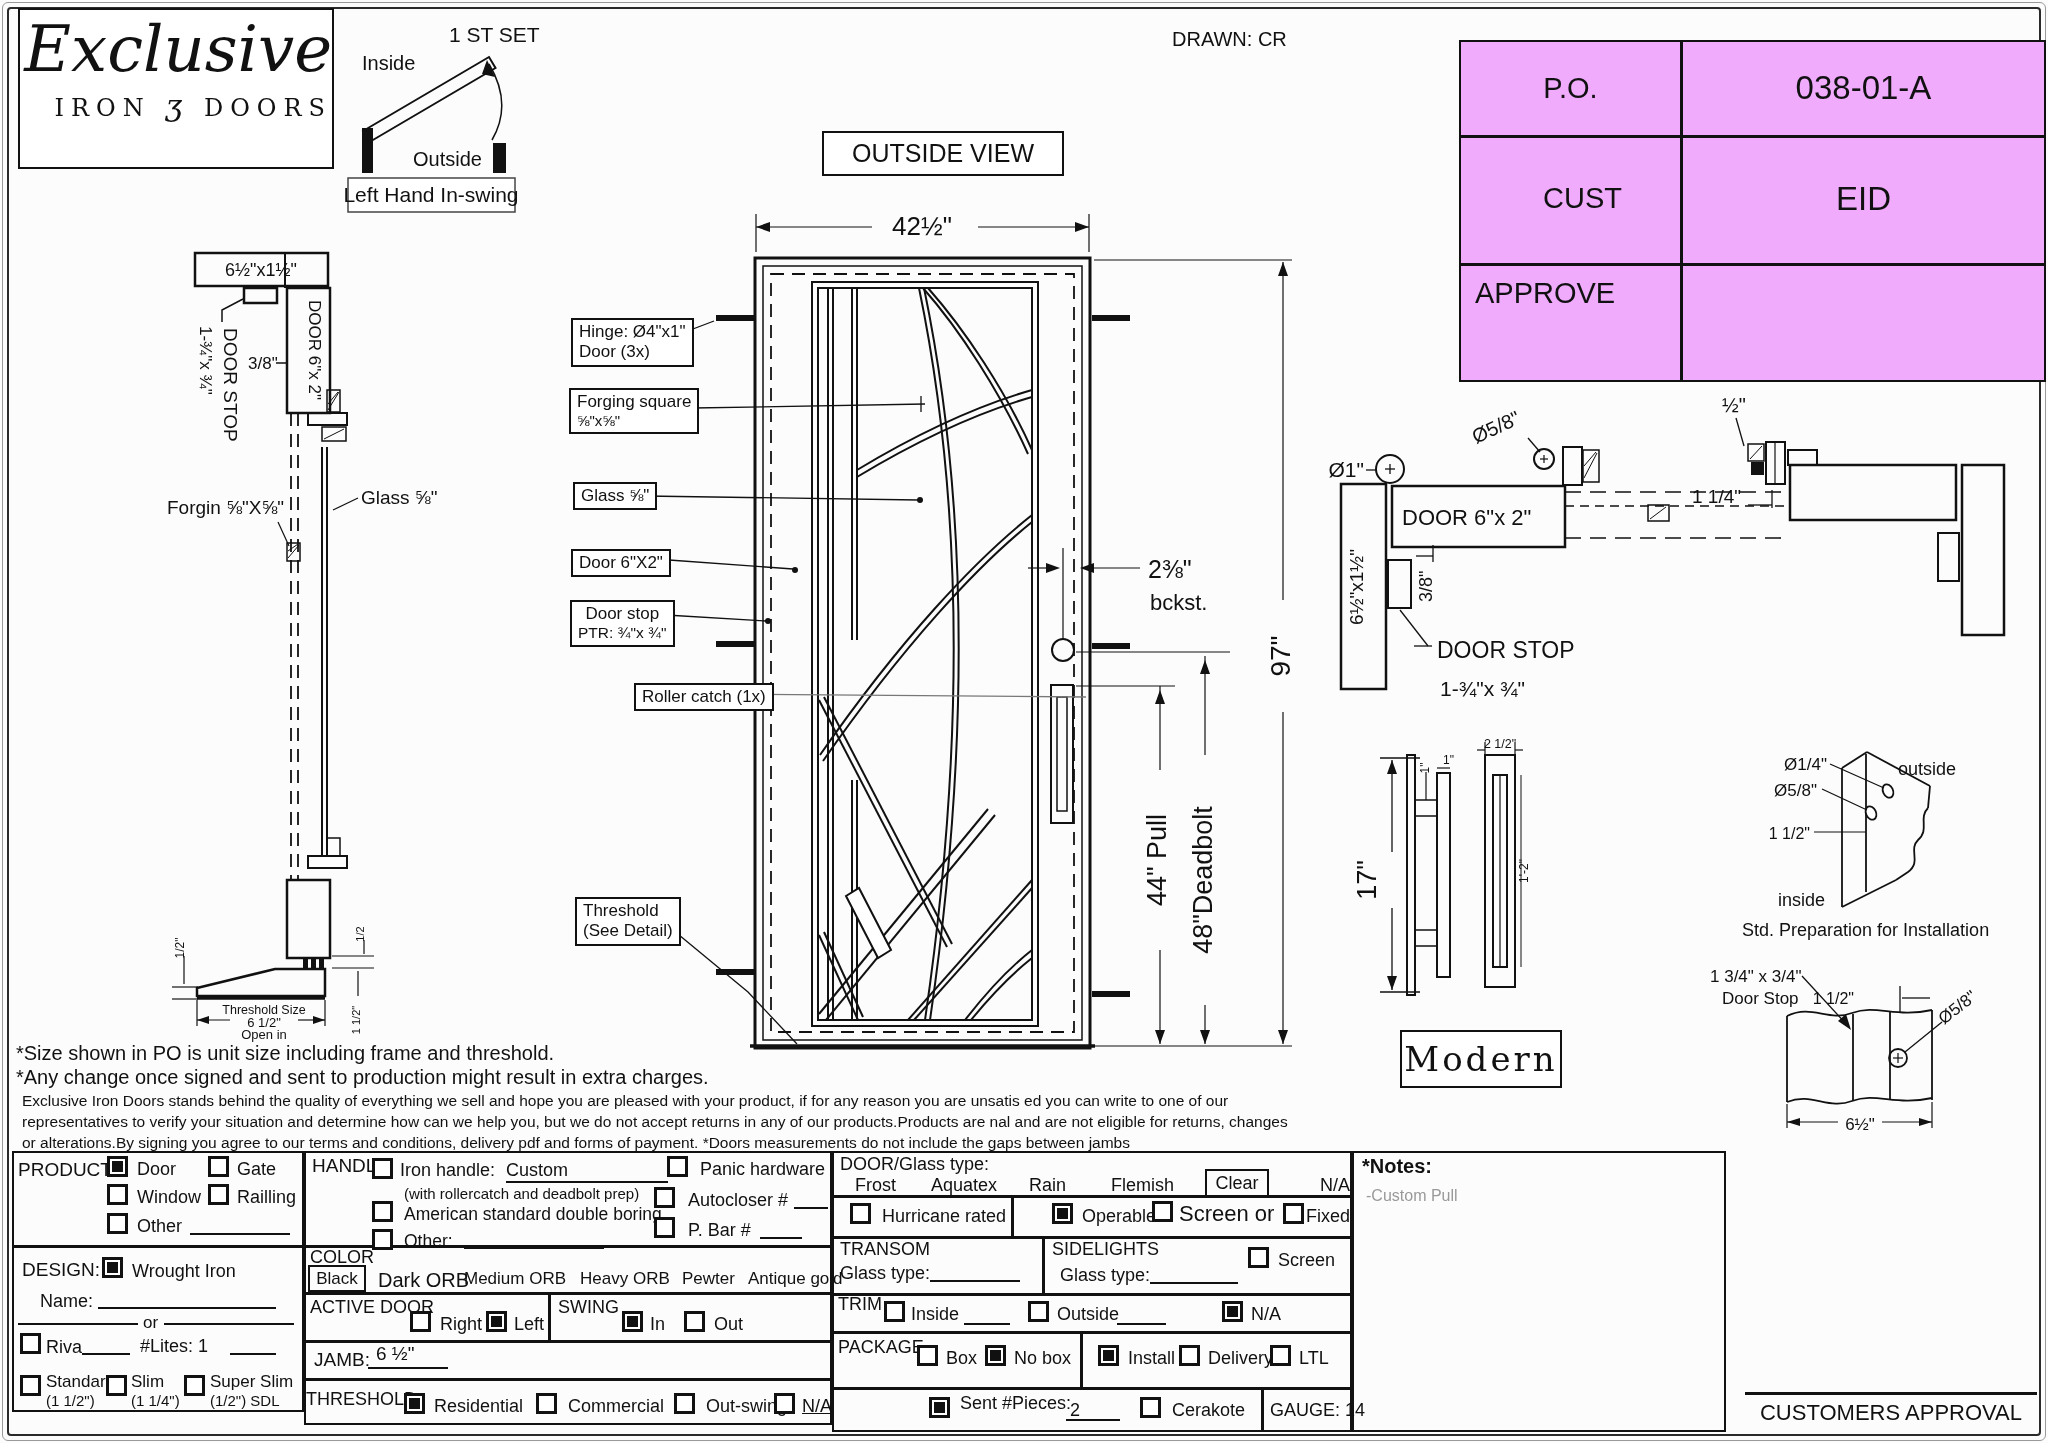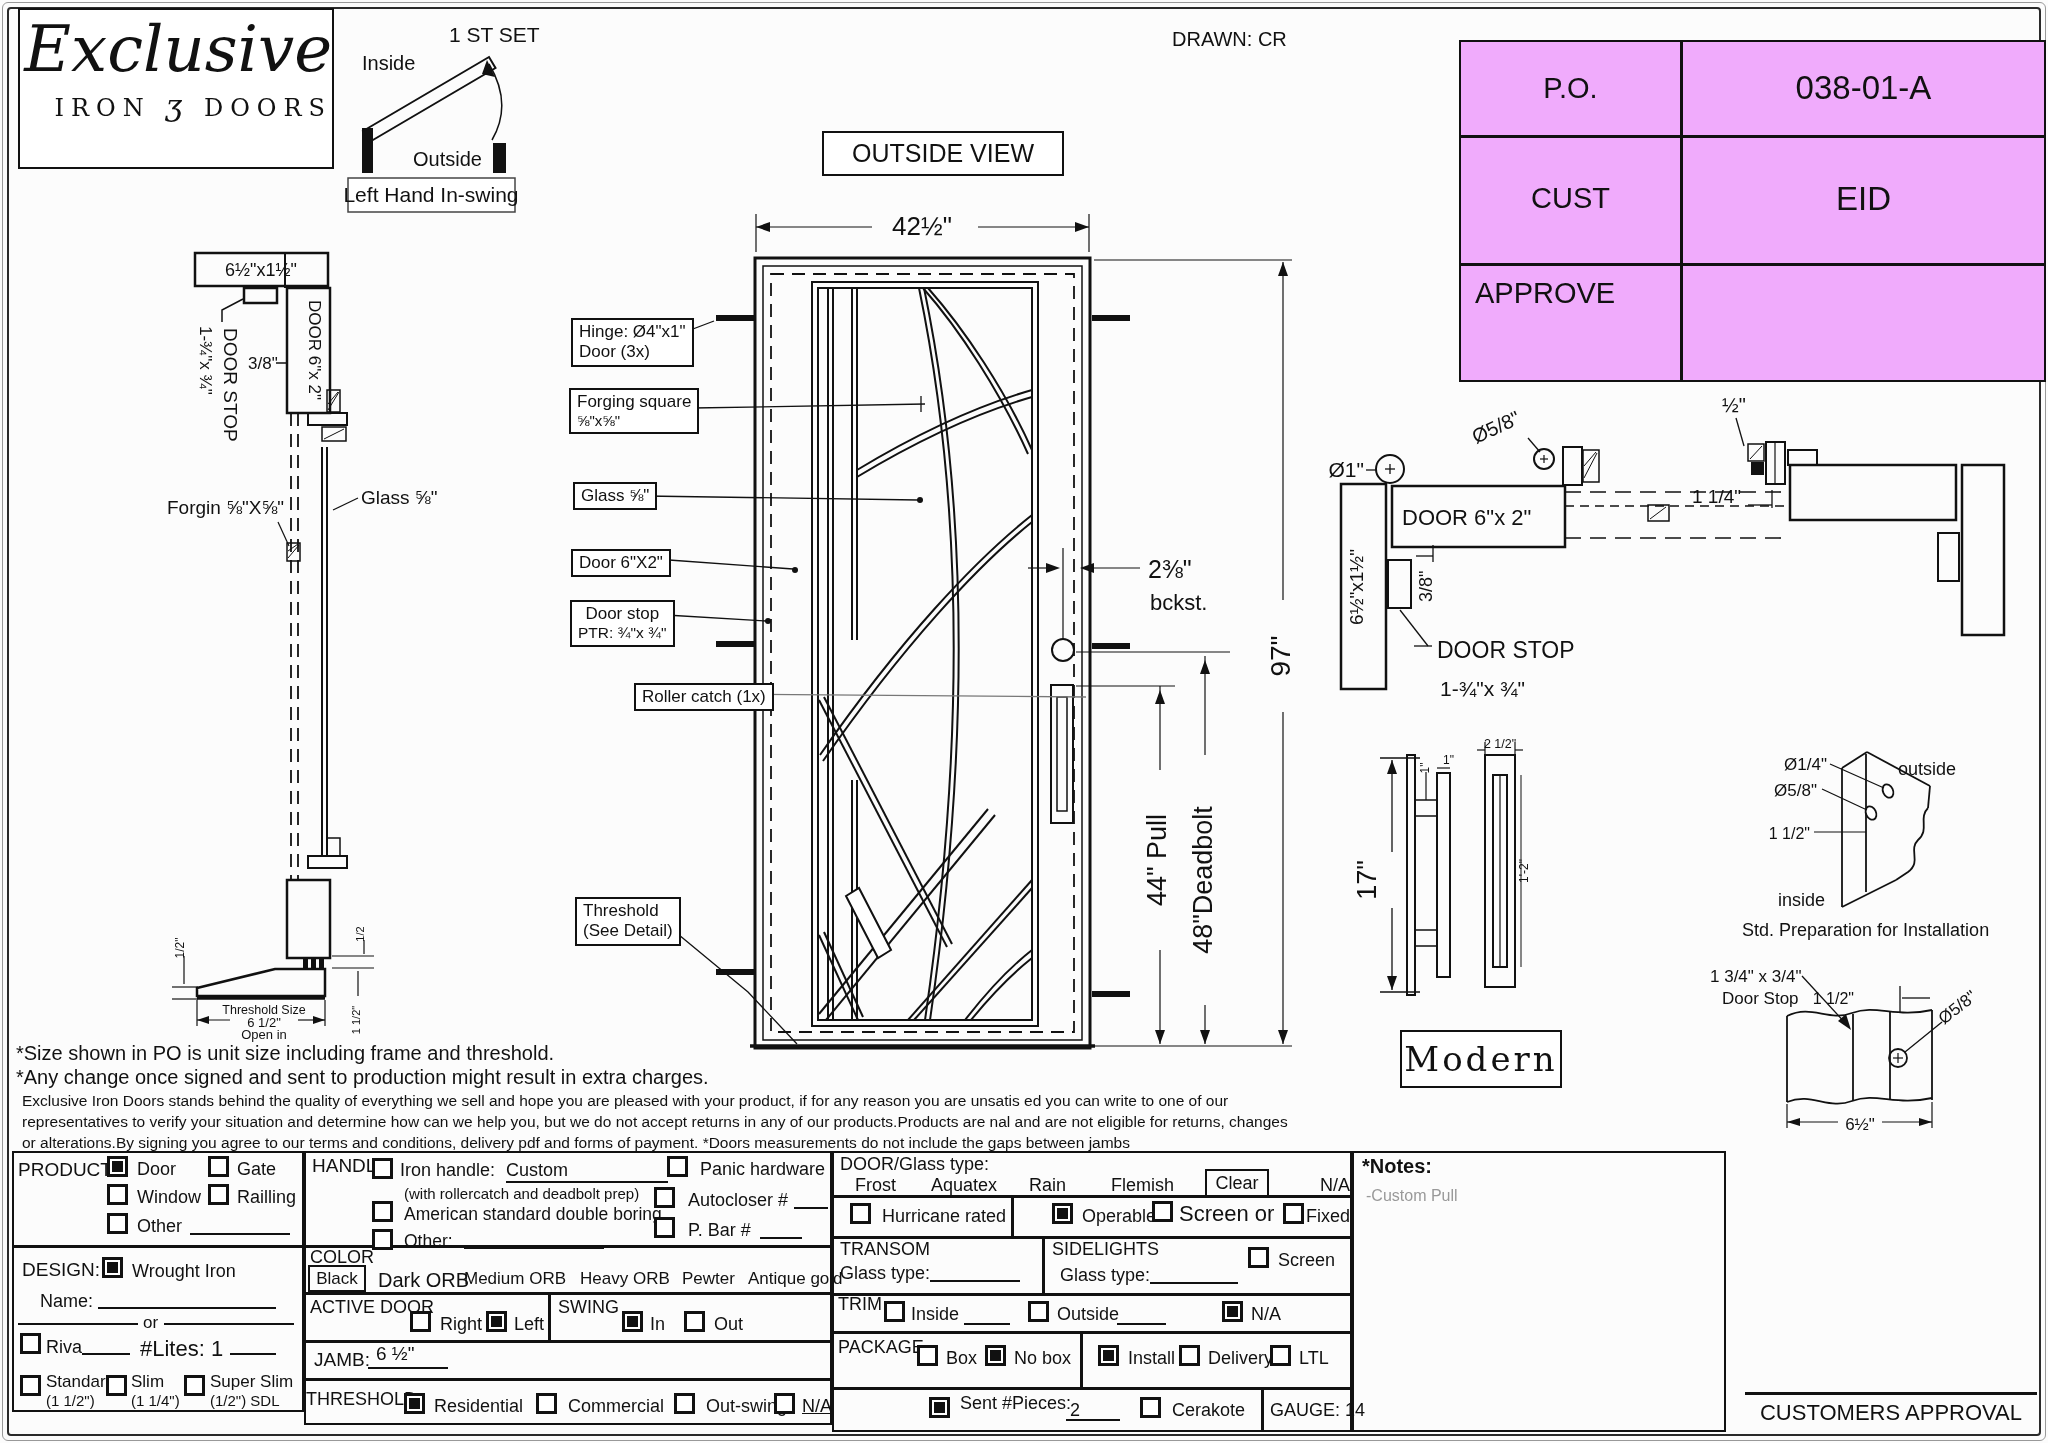--- a/index.html
+++ b/index.html
@@ -54,21 +54,21 @@
   </div>
 
   <div class="t" style="left:1172px;top:28px;font-size:20px;">DRAWN: CR</div>
 
   <div class="abs" style="left:1459px;top:40px;width:583px;height:338px;border:2.5px solid #111;background:#f0abfc;">
     <div class="bline" style="left:219px;top:0;width:2.5px;height:338px;"></div>
     <div class="bline" style="left:0;top:93px;width:583px;height:2.5px;"></div>
     <div class="bline" style="left:0;top:221px;width:583px;height:2.5px;"></div>
     <div class="t" style="left:0;top:30px;width:219px;text-align:center;font-size:29px;">P.O.</div>
     <div class="t" style="left:222px;top:27px;width:361px;text-align:center;font-size:33px;">038-01-A</div>
-    <div class="t" style="left:0;top:140px;width:219px;text-align:center;font-size:29px;">CUST</div>
+    <div class="t" style="left:0;top:140px;width:219px;text-align:center;font-size:29px;padding-left:12px;">CUST</div>
     <div class="t" style="left:222px;top:138px;width:361px;text-align:center;font-size:33px;">EID</div>
     <div class="t" style="left:14px;top:235px;font-size:29px;">APPROVE</div>
     <div class="t" style="left:240px;top:250px;font-size:26px;"></div>
   </div>
 
   <svg style="left:150px;top:190px;" width="300" height="860" viewBox="150 190 300 860">
     <rect class="s" stroke-width="2.5" x="195" y="253" width="133" height="33"></rect>
     <text x="261" y="276" font-size="18" text-anchor="middle">6½"x1½"</text>
     <line class="s" stroke-width="2" x1="285" y1="253" x2="285" y2="288"></line>
     <rect class="s" stroke-width="2.5" x="244" y="288" width="33" height="15"></rect>
@@ -440,21 +440,21 @@
     <span class="cb checked" style="left:90px;top:106px;"></span>
     <div class="t" style="left:120px;top:110px;font-size:18px;">Wrought Iron</div>
     <div class="t" style="left:28px;top:140px;font-size:18px;">Name:</div>
     <span class="uline" style="left:86px;top:142px;width:178px;height:14px;"></span>
     <div class="bline" style="left:6px;top:172px;width:120px;height:2px;"></div>
     <div class="t" style="left:131px;top:162px;font-size:17px;">or</div>
     <div class="bline" style="left:152px;top:172px;width:130px;height:2px;"></div>
     <span class="cb" style="left:8px;top:182px;"></span>
     <div class="t" style="left:34px;top:186px;font-size:18px;">Riva</div>
     <span class="uline" style="left:70px;top:188px;width:48px;height:14px;"></span>
-    <div class="t" style="left:128px;top:185px;font-size:22px;">#Lites: 1</div>
+    <div class="t" style="left:128px;top:185px;font-size:18px;">#Lites: 1</div>
     <span class="uline" style="left:218px;top:188px;width:46px;height:14px;"></span>
     <span class="cb" style="left:8px;top:224px;"></span>
     <div class="t" style="left:34px;top:222px;font-size:17px;line-height:1.1;white-space:nowrap;">
       <span>Standard</span><br><span style="font-size:15px;">(1 1/2")</span>
     </div>
     <span class="cb" style="left:94px;top:224px;"></span>
     <div class="t" style="left:119px;top:222px;font-size:17px;line-height:1.1;white-space:nowrap;">
       <span>Slim</span><br><span style="font-size:15px;">(1 1/4")</span>
     </div>
     <span class="cb" style="left:172px;top:224px;"></span>

